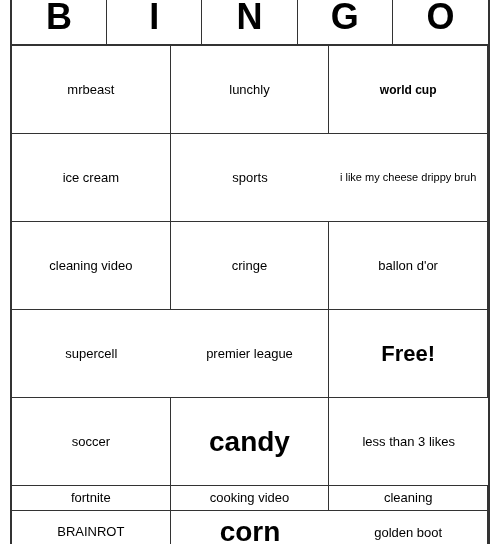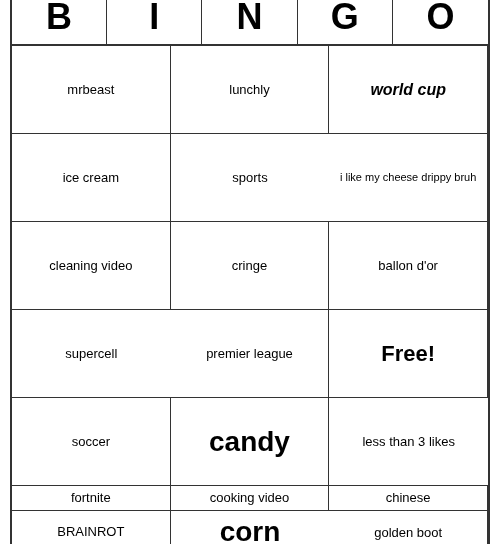--- a/index.html
+++ b/index.html
@@ -75,33 +75,33 @@
   <div class="bingo-header">
   <div class="header-cell">B</div>
       <div class="header-cell">I</div>
       <div class="header-cell">N</div>
       <div class="header-cell">G</div>
       <div class="header-cell">O</div>
     </div>
   <div class="bingo-grid">
   <div class="bingo-cell">mrbeast</div>
       <div class="bingo-cell">lunchly</div>
-      <div class="bingo-cell" style="font-size: 16px; font-weight: bold; font-style: italic;">world cup</div>
+      <div class="bingo-cell" style="font-size: 12px; font-weight: bold;">world cup</div>
       <div class="bingo-cell">ice cream</div>
       <div class="bingo-cell">sports</div>
       <div class="bingo-cell" style="font-size: 11px;">i like my cheese drippy bruh</div>
       <div class="bingo-cell">cleaning video</div>
       <div class="bingo-cell">cringe</div>
       <div class="bingo-cell">ballon d'or</div>
       <div class="bingo-cell">supercell</div>
       <div class="bingo-cell">premier league</div>
       <div class="bingo-cell" style="font-size: 22px; font-weight: bold;">Free!</div>
       <div class="bingo-cell">soccer</div>
       <div class="bingo-cell" style="font-size: 28px; font-weight: bold;">candy</div>
       <div class="bingo-cell">less than 3 likes</div>
       <div class="bingo-cell">fortnite</div>
       <div class="bingo-cell">cooking video</div>
-      <div class="bingo-cell">chinese</div>
+      <div class="bingo-cell">cleaning</div>
       <div class="bingo-cell">BRAINROT</div>
       <div class="bingo-cell" style="font-size: 28px; font-weight: bold;">corn</div>
       <div class="bingo-cell">golden boot</div>
     </div>
 </div>
 
 </body></html>

